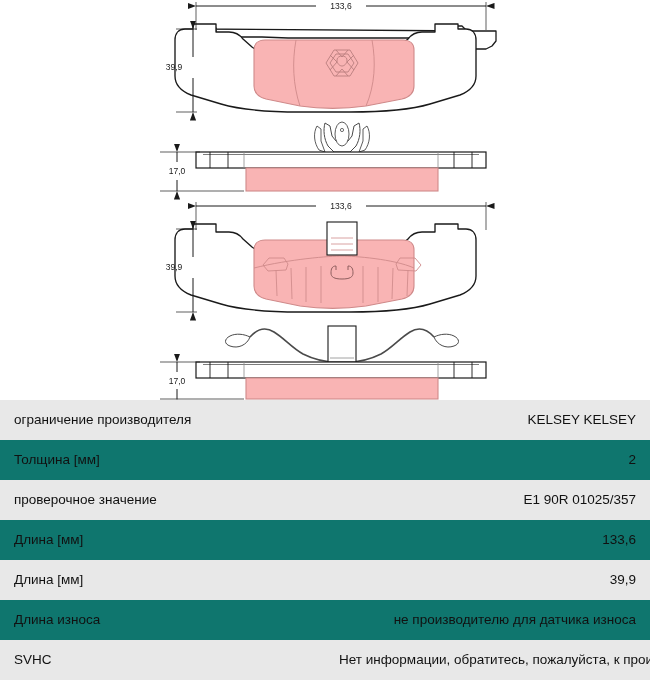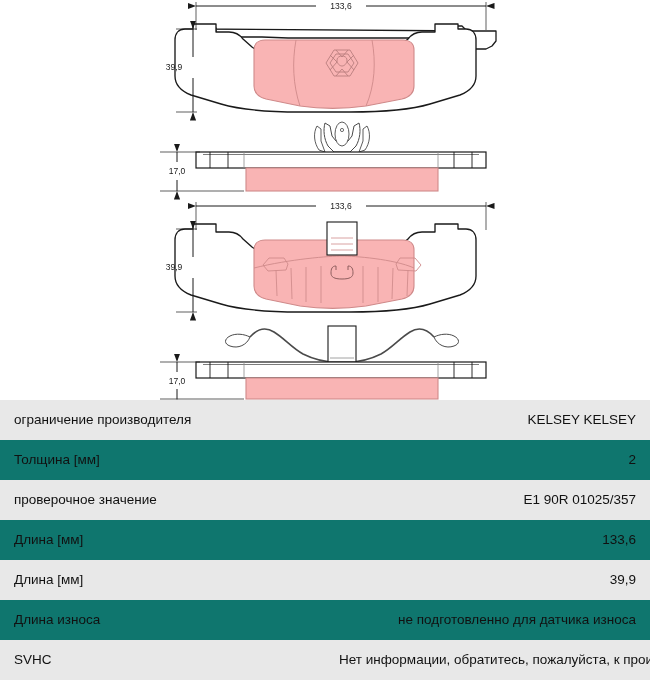--- a/index.html
+++ b/index.html
@@ -306,21 +306,21 @@
       <tr class="even">
         <td class="lbl">Длина [мм]</td>
         <td class="val">133,6</td>
       </tr>
       <tr class="odd">
         <td class="lbl">Длина [мм]</td>
         <td class="val">39,9</td>
       </tr>
       <tr class="even">
         <td class="lbl">Длина износа</td>
-        <td class="val">не подготовленно для датчика износа</td>
+        <td class="val">не производителю для датчика износа</td>
       </tr>
       <tr class="odd">
         <td class="lbl">SVHC</td>
         <td class="val">Нет информации, обратитесь, пожалуйста, к производителю!</td>
       </tr>
     </tbody>
   </table>
 
 </div>
 

